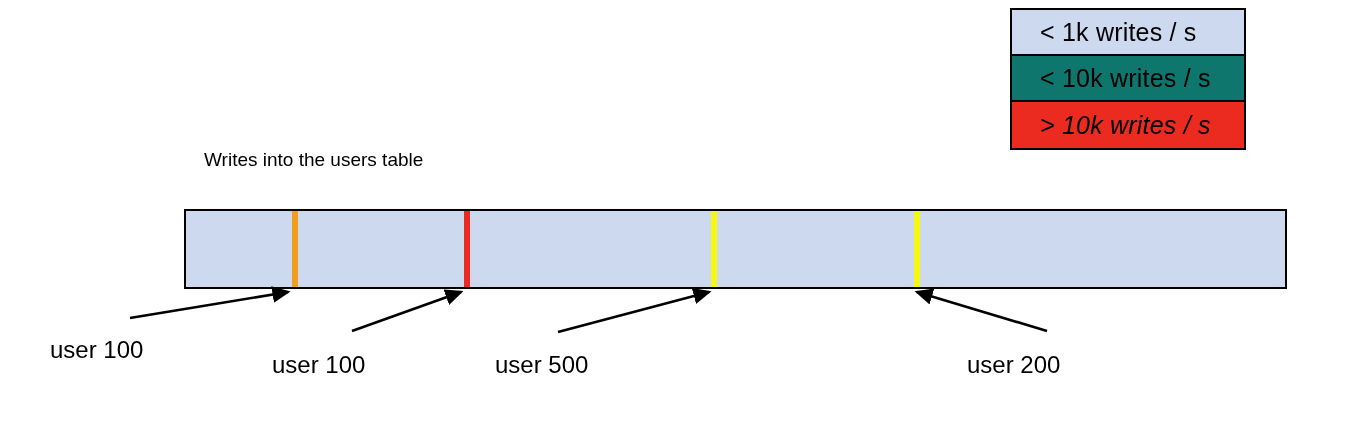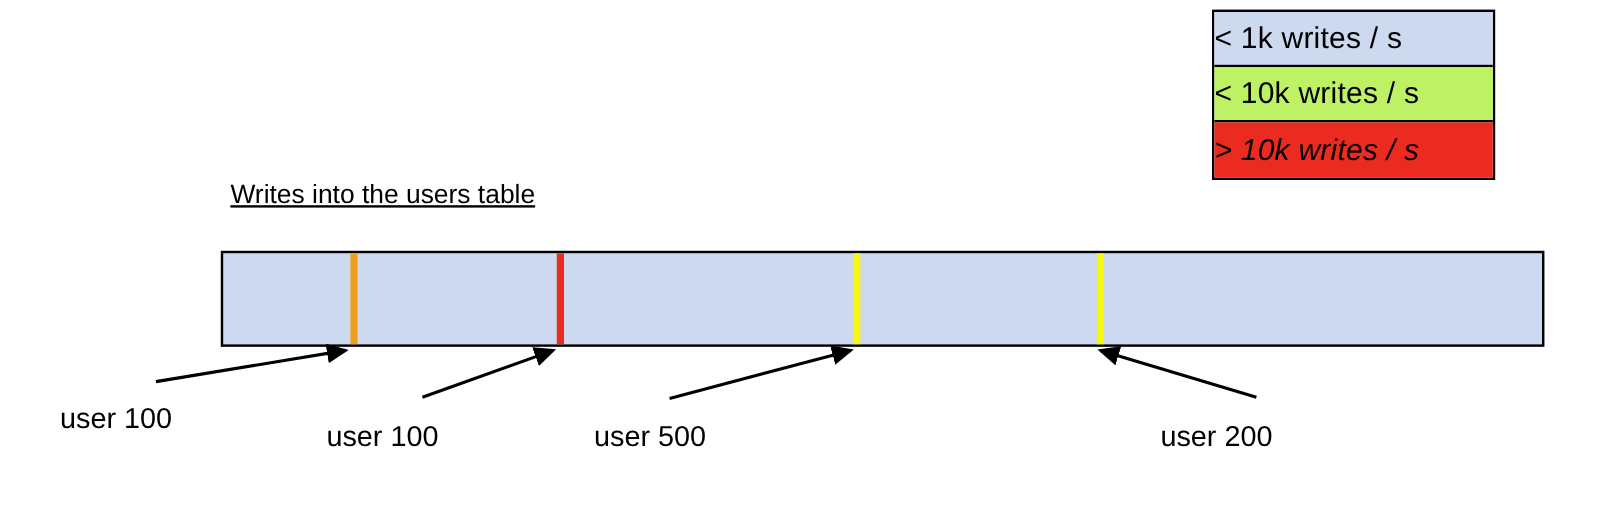--- a/index.html
+++ b/index.html
@@ -23,38 +23,37 @@
     top: 8px;
     width: 236px;
     border: 2px solid #000000;
     box-sizing: border-box;
   }
   .legend-row {
     height: 46px;
     box-sizing: border-box;
     display: flex;
     align-items: center;
-    padding-left: 0;
+    padding-left: 28px;
     font-size: 25px;
     line-height: 1;
     letter-spacing: 0.2px;
     border-bottom: 2px solid #000000;
     white-space: nowrap;
   }
   .legend-row:last-child { border-bottom: none; }
 
   
   #chart-title {
     position: absolute;
-    left: 192px;
+    left: 204px;
     top: 150px;
-    font-size: 22px;
+    font-size: 19px;
     line-height: 1.1;
     white-space: nowrap;
-    text-decoration: underline;
   }
 
   
   #bar {
     position: absolute;
     left: 184px;
     top: 209px;
     width: 1103px;
     height: 80px;
     border: 2px solid #000000;
@@ -86,21 +85,21 @@
     white-space: nowrap;
   }
 </style>
 </head>
 <body>
 
 <div id="legend">
   <div class="legend-row" style="background: rgb(204, 217, 238);">
     <span>&lt; 1k writes / s</span>
   </div>
-  <div class="legend-row" style="background: #bef264;">
+  <div class="legend-row" style="background: #0f766e;">
     <span>&lt; 10k writes / s</span>
   </div>
   <div class="legend-row" style="background: rgb(236, 43, 32); font-style: italic;">
     <span>&gt; 10k writes / s</span>
   </div>
 </div>
 
 <div id="chart-title">Writes into the users table</div>
 
 <div id="bar" style="background: rgb(204, 217, 238);">

